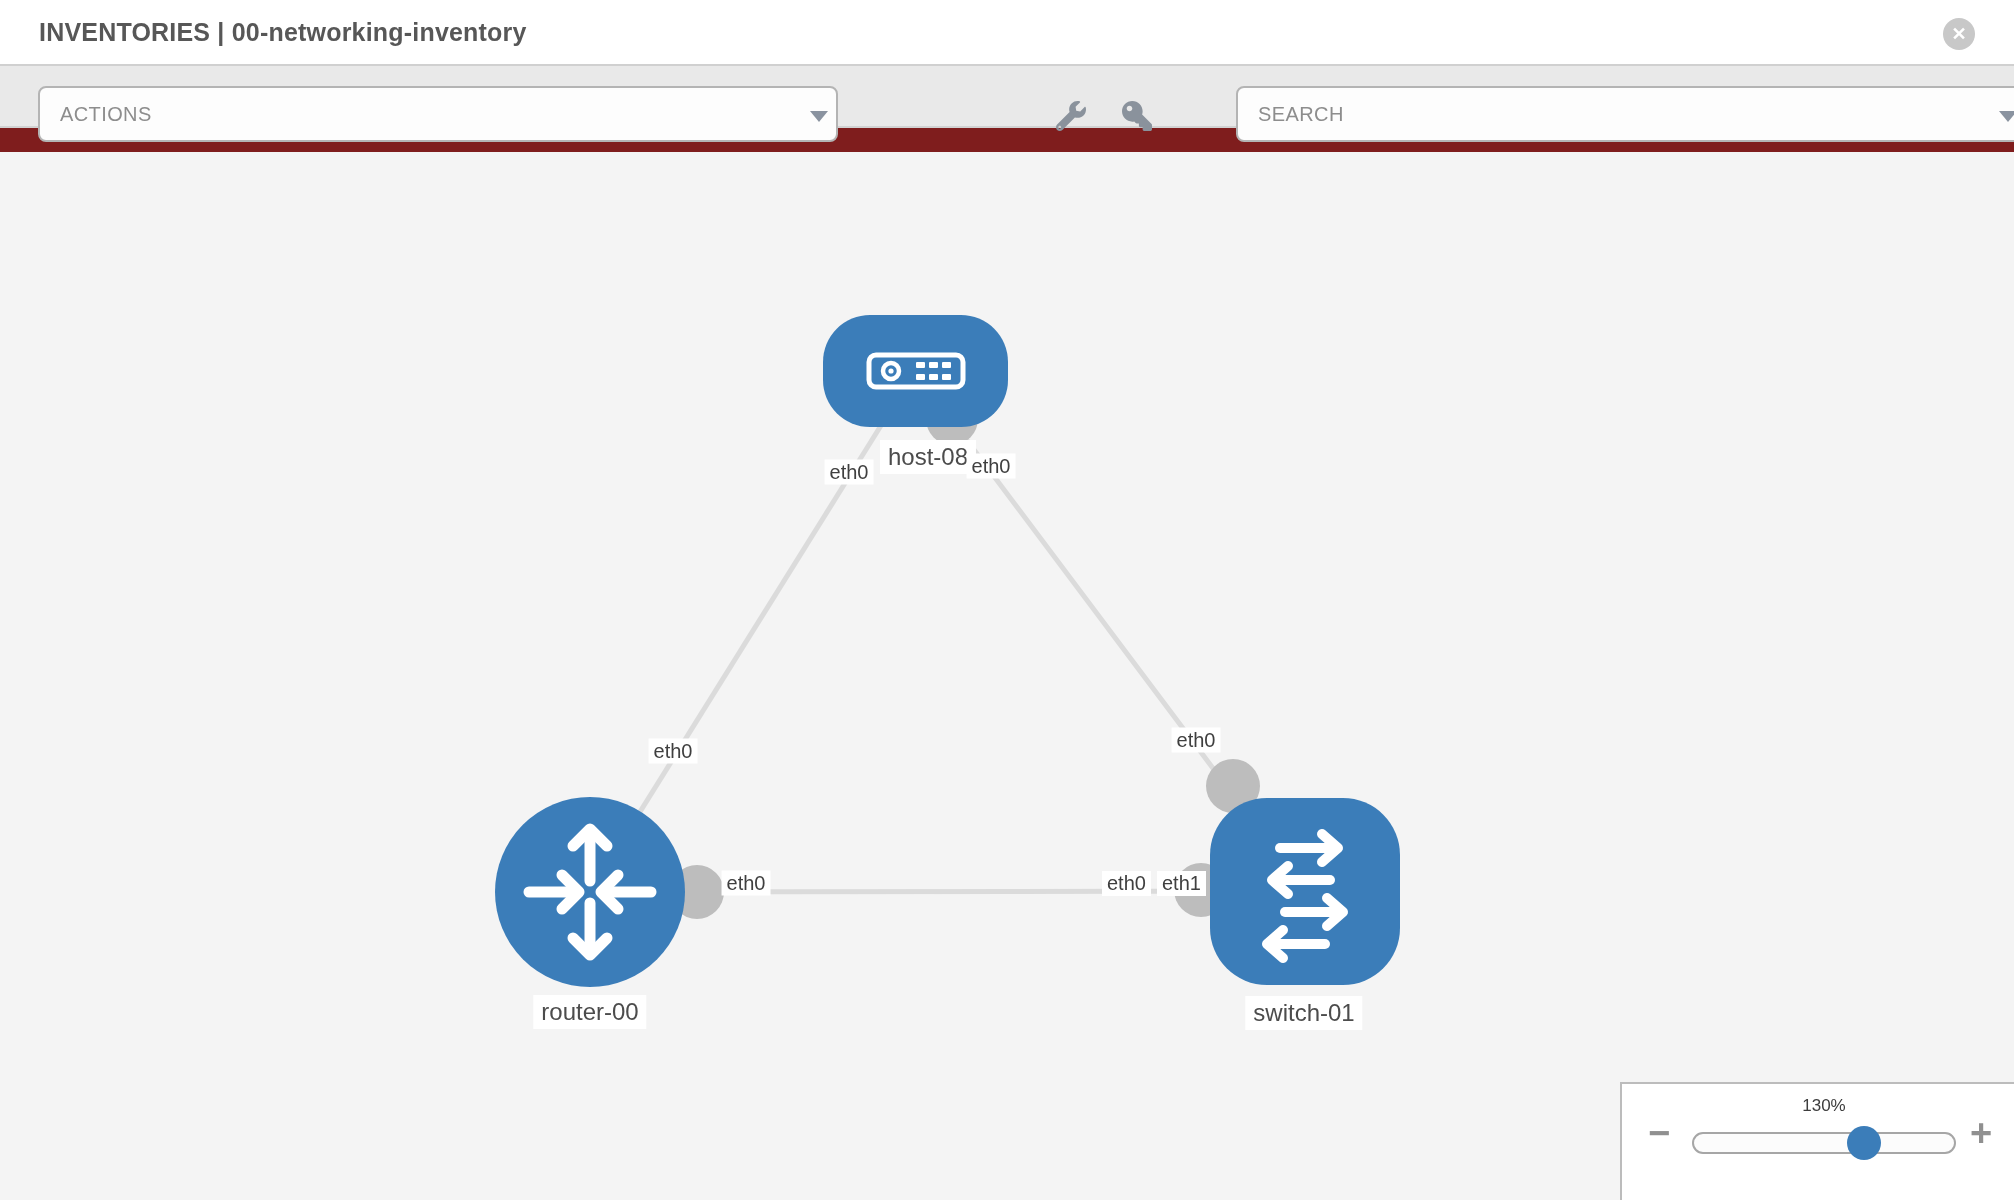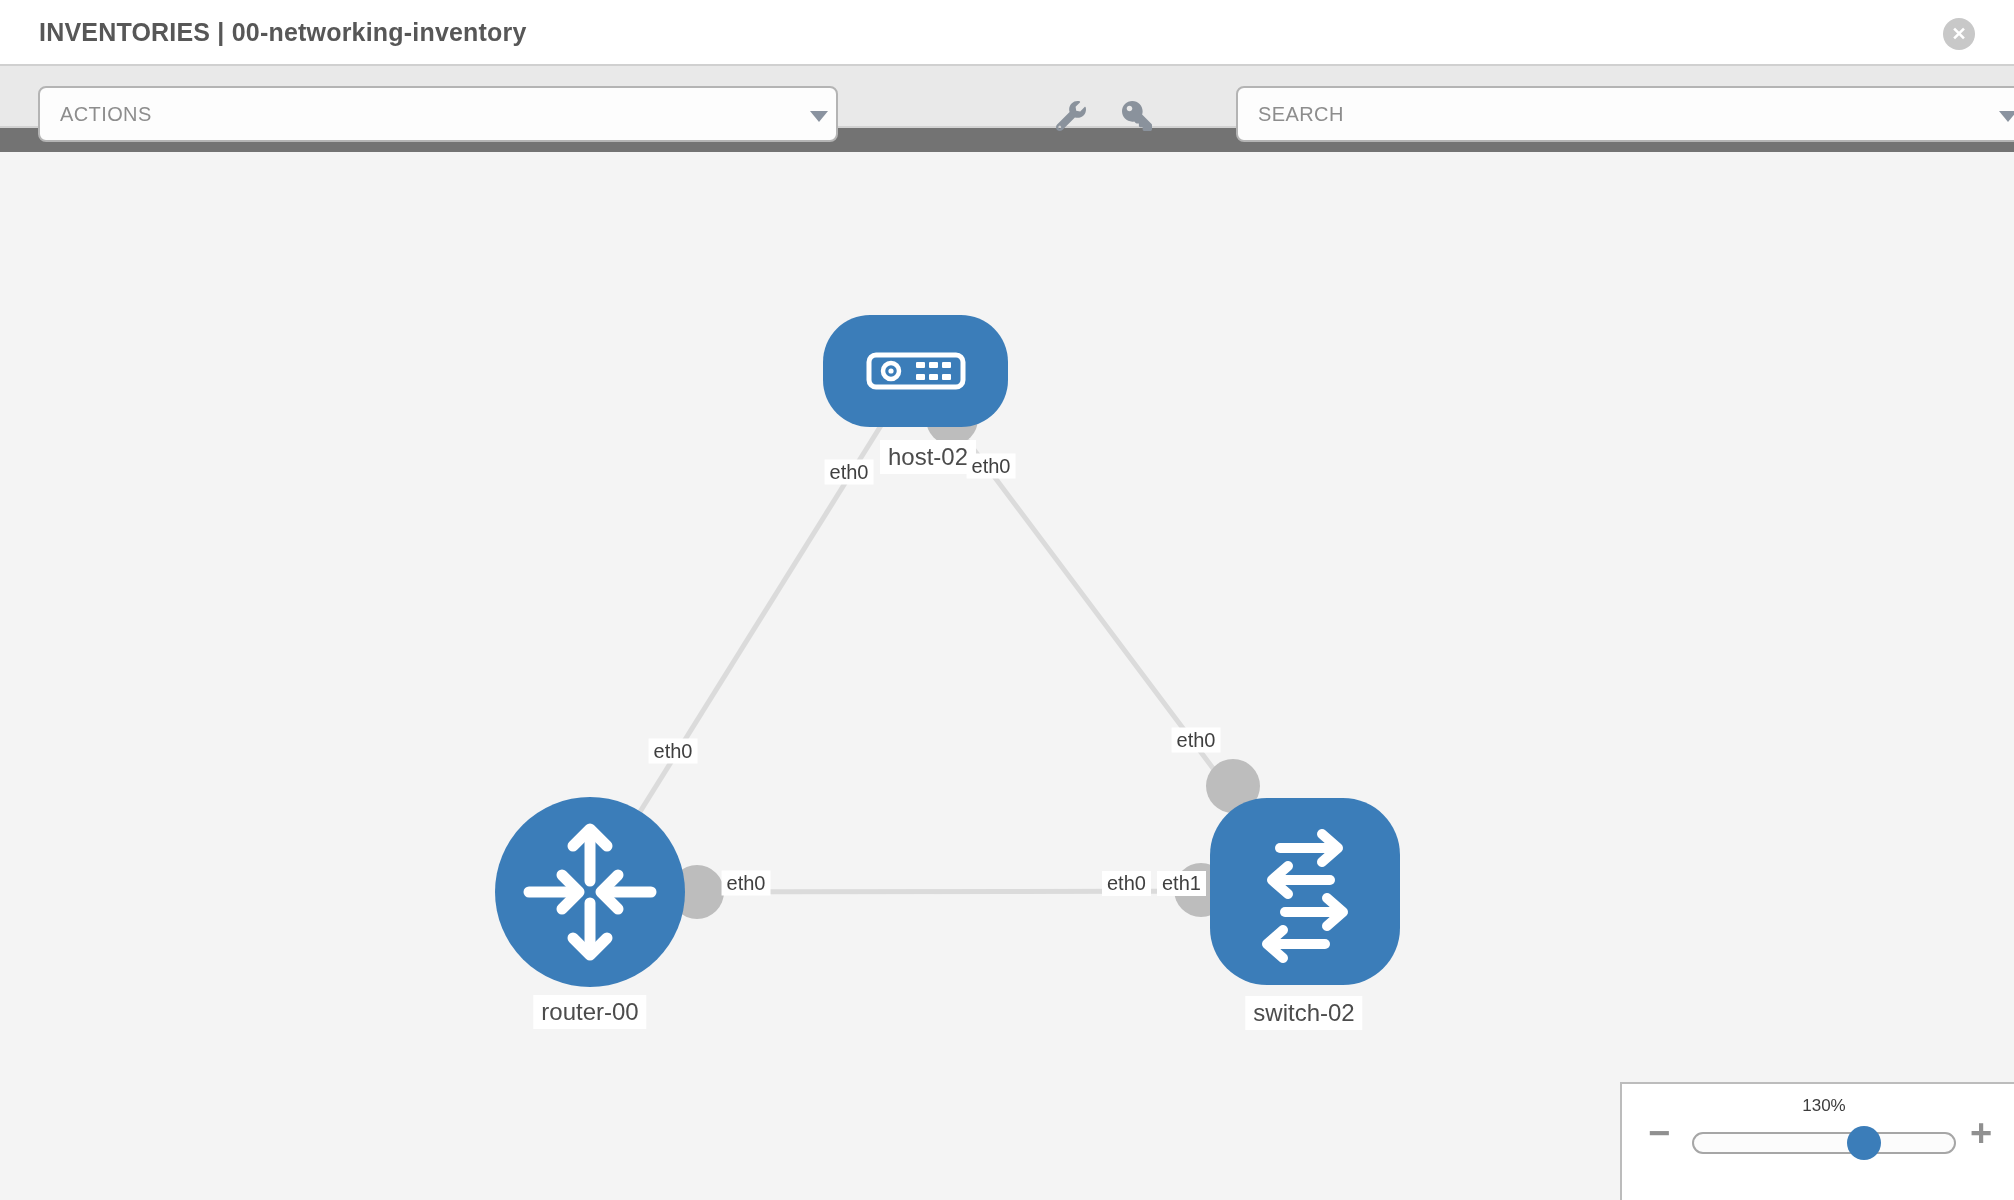--- a/index.html
+++ b/index.html
@@ -1,17 +1,17 @@
 <!DOCTYPE html>
 <html><head>
 <meta charset="utf-8">
 <style>
   * { margin:0; padding:0; box-sizing:border-box; }
   html,body { width:2014px; height:1200px; font-family:"Liberation Sans", sans-serif; }
-  #stage { position:relative; width:2014px; height:1200px; background:#737373; overflow:hidden;padding-left:8px; }
+  #stage { position:relative; width:2014px; height:1200px; background:#7f1d1d; overflow:hidden;padding-left:8px; }
 
   
   .header { position:absolute; left:0; top:0; width:2014px; height:64px; background:#ffffff; }
   .page-title { position:absolute; left:39px; top:18px; font-size:25px; font-weight:700; color:#575757; letter-spacing:0.2px; }
   .close-btn { position:absolute; left:1943px; top:18px; width:32px; height:32px; border-radius:50%;
                background:#c8c8c8; color:#ffffff; font-size:18px; font-weight:700;
                display:flex; align-items:center; justify-content:center; cursor:pointer; }
 
   
   .toolbar { position:absolute; left:0; top:64px; width:2014px; height:64px; background:#e9e9e9;
@@ -138,23 +138,23 @@
         <path d="M120 82 L65 82"></path>
           <path d="M78 68 L62 82 L78 96"></path>
         <path d="M75 114 L130 114"></path>
           <path d="M117 100 L133 114 L117 128"></path>
         <path d="M115 146 L60 146"></path>
           <path d="M73 132 L57 146 L73 160"></path>
       </g>
     </svg>
   </div>
 
-  <div class="node-label" style="left:928px;  top:457px;">host-02</div>
+  <div class="node-label" style="left:928px;  top:457px;">host-08</div>
   <div class="node-label" style="left:590px;  top:1012px;">router-00</div>
-  <div class="node-label" style="left:1304px; top:1013px;">switch-02</div>
+  <div class="node-label" style="left:1304px; top:1013px;">switch-01</div>
 
   <div class="eth-label eth-center" style="left:849px;  top:472px;">eth0</div>
   <div class="eth-label eth-center" style="left:673px;  top:751px;">eth0</div>
   <div class="eth-label eth-center" style="left:991px;  top:466px;">eth0</div>
   <div class="eth-label eth-center" style="left:1196px; top:740px;">eth0</div>
   <div class="eth-label eth-center" style="left:746px;  top:883px;">eth0</div>
 
   <div class="eth-label" style="left:1102px; top:871px;">eth0</div>
   <div class="eth-label" style="left:1121px; top:871px;margin-left:36px;">eth1</div>
 

